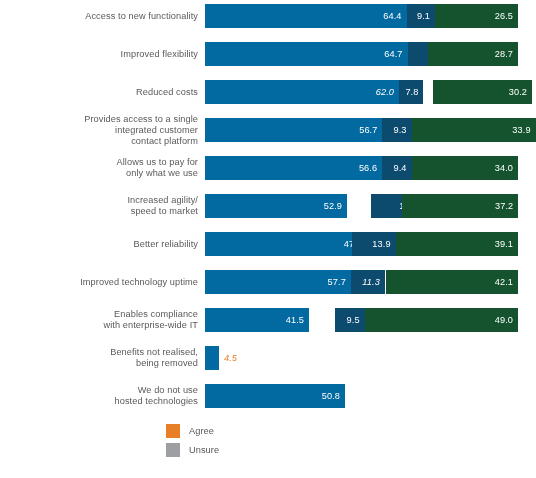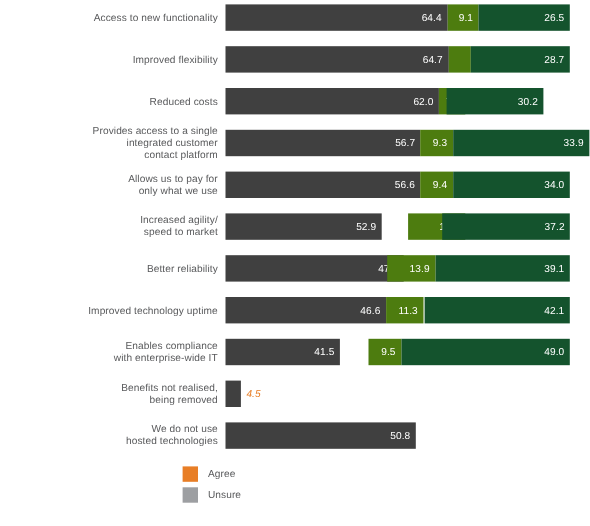--- a/index.html
+++ b/index.html
@@ -59,22 +59,22 @@
     display: flex;
     align-items: center;
     justify-content: flex-end;
     padding-right: 5px;
     font-size: 9.2px;
     color: #ffffff;
     letter-spacing: 0.01em;
     overflow: visible;
   }
 
-  .seg-agree    { background: #404040; }
-  .seg-disagree { background: #4d7c0f; }
+  .seg-agree    { background: #0369a1; }
+  .seg-disagree { background: #0c4a6e; }
   .seg-unsure   { background: #14532d; }
 
   .seg.outside-label {
     justify-content: flex-start;
     padding-right: 0;
     color: transparent;
   }
   .outside-value {
     position: absolute;
     top: 0;
@@ -128,23 +128,23 @@
       <div class="bar-track">
         <div class="seg seg-agree" style="left: 0px; width: 202.511px;">64.7</div>
         <div class="outside-value" style="left: 223.169px;">6.6</div>
         <div class="seg seg-disagree outside-label" style="left: 202.511px; width: 20.658px;"></div>
         <div class="seg seg-unsure" style="left: 223.169px; width: 89.831px;">28.7</div>
       </div>
     </div>
     <div class="row" style="top: 80px;">
       <div class="row-label" style="top: 6.5px;">Reduced costs</div>
       <div class="bar-track">
-        <div class="seg seg-agree" style="left: 0px; width: 194.06px;">62.0</div>
+        <div class="seg seg-agree" style="left: 0px; width: 194.06px; font-style: italic;">62.0</div>
         <div class="seg seg-disagree" style="left: 194.06px; width: 24.414px;">7.8</div>
-        <div class="seg seg-unsure" style="left: 201px; width: 88px;">30.2</div>
+        <div class="seg seg-unsure" style="left: 228px; width: 99px;">30.2</div>
       </div>
     </div>
     <div class="row" style="top: 118px;">
       <div class="row-label" style="top: -4.5px;">Provides access to a single
 integrated customer
 contact platform</div>
       <div class="bar-track">
         <div class="seg seg-agree" style="left: 0px; width: 177.471px;">56.7</div>
         <div class="seg seg-disagree" style="left: 177.471px; width: 29.109px;">9.3</div>
         <div class="seg seg-unsure" style="left: 206.58px; width: 124px;">33.9</div>
@@ -172,22 +172,22 @@
       <div class="row-label" style="top: 6.5px;">Better reliability</div>
       <div class="bar-track">
         <div class="seg seg-agree" style="left: 0px; width: 162px;">47.0</div>
         <div class="seg seg-disagree" style="left: 147.11px; width: 43.507px;">13.9</div>
         <div class="seg seg-unsure" style="left: 190.617px; width: 122.383px;">39.1</div>
       </div>
     </div>
     <div class="row" style="top: 270px;">
       <div class="row-label" style="top: 6.5px;">Improved technology uptime</div>
       <div class="bar-track">
-        <div class="seg seg-agree" style="left: 0px; width: 145.858px;">46.6</div>
-        <div class="seg seg-disagree" style="left: 145.858px; width: 34px;">11.3</div>
+        <div class="seg seg-agree" style="left: 0px; width: 145.858px;">57.7</div>
+        <div class="seg seg-disagree" style="left: 145.858px; width: 34px; font-style: italic;">11.3</div>
         <div class="seg seg-unsure" style="left: 181.227px; width: 131.773px;">42.1</div>
       </div>
     </div>
     <div class="row" style="top: 308px;">
       <div class="row-label" style="top: 1px;">Enables compliance
 with enterprise-wide IT</div>
       <div class="bar-track">
         <div class="seg seg-agree" style="left: 0px; width: 104px;">41.5</div>
         <div class="seg seg-disagree" style="left: 129.895px; width: 29.735px;">9.5</div>
         <div class="seg seg-unsure" style="left: 159.63px; width: 153.37px;">49.0</div>
@@ -198,21 +198,21 @@
 being removed</div>
       <div class="bar-track">
         <div class="outside-value" style="left: 14.085px; font-style: italic;">4.5</div>
         <div class="seg seg-agree outside-label" style="left: 0px; width: 14.085px;"></div>
       </div>
     </div>
     <div class="row" style="top: 384px;">
       <div class="row-label" style="top: 1px;">We do not use
 hosted technologies</div>
       <div class="bar-track">
-        <div class="seg seg-agree" style="left: 0px; width: 173px; text-align: center;">50.8</div>
+        <div class="seg seg-agree" style="left: 0px; width: 140px; text-align: center;">50.8</div>
       </div>
     </div>
   </div>
 
 <div id="legend">
     <div class="legend-item">
       <span class="legend-swatch" style="background: rgb(232, 126, 38);"></span>
       <span class="legend-label">Agree</span>
     </div>
     <div class="legend-item">

